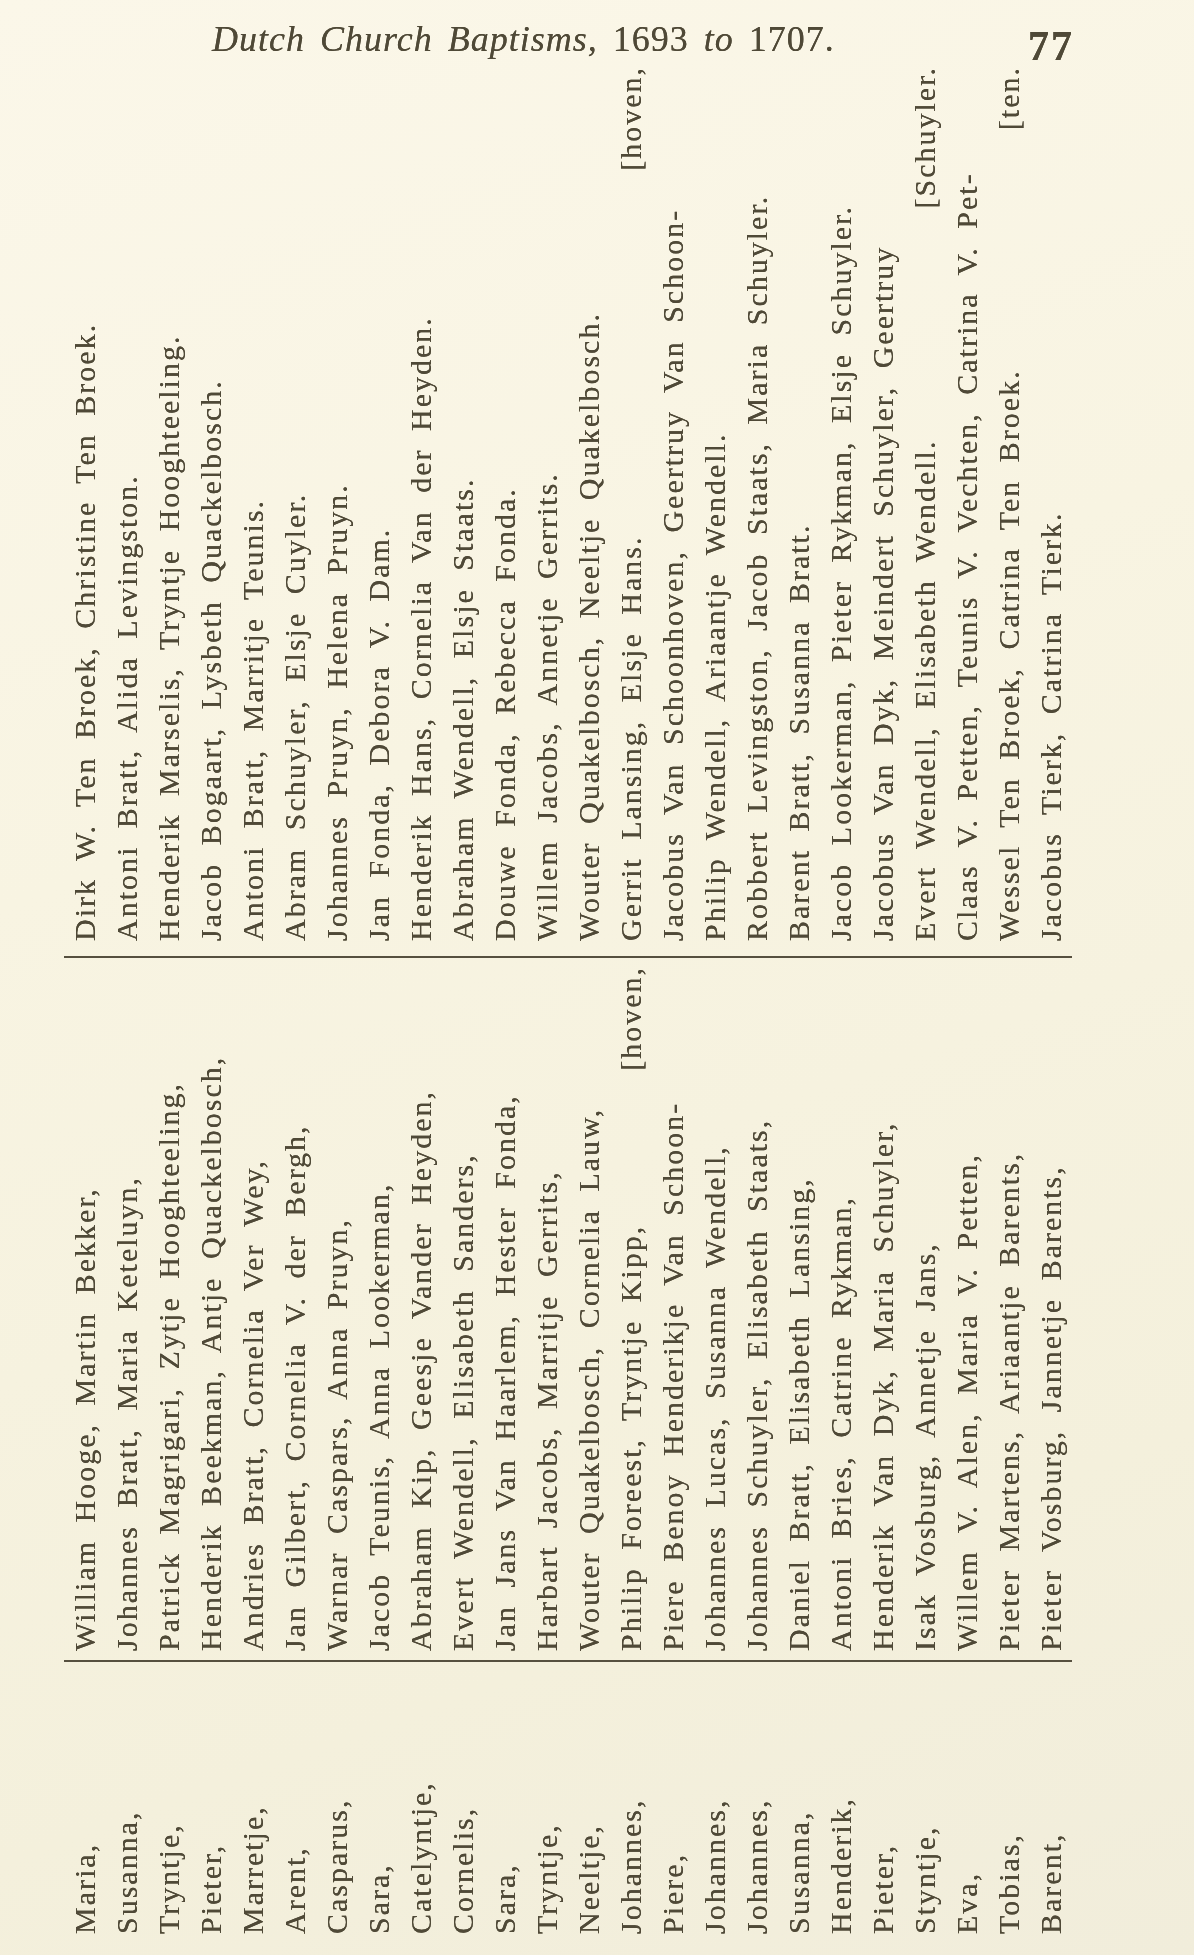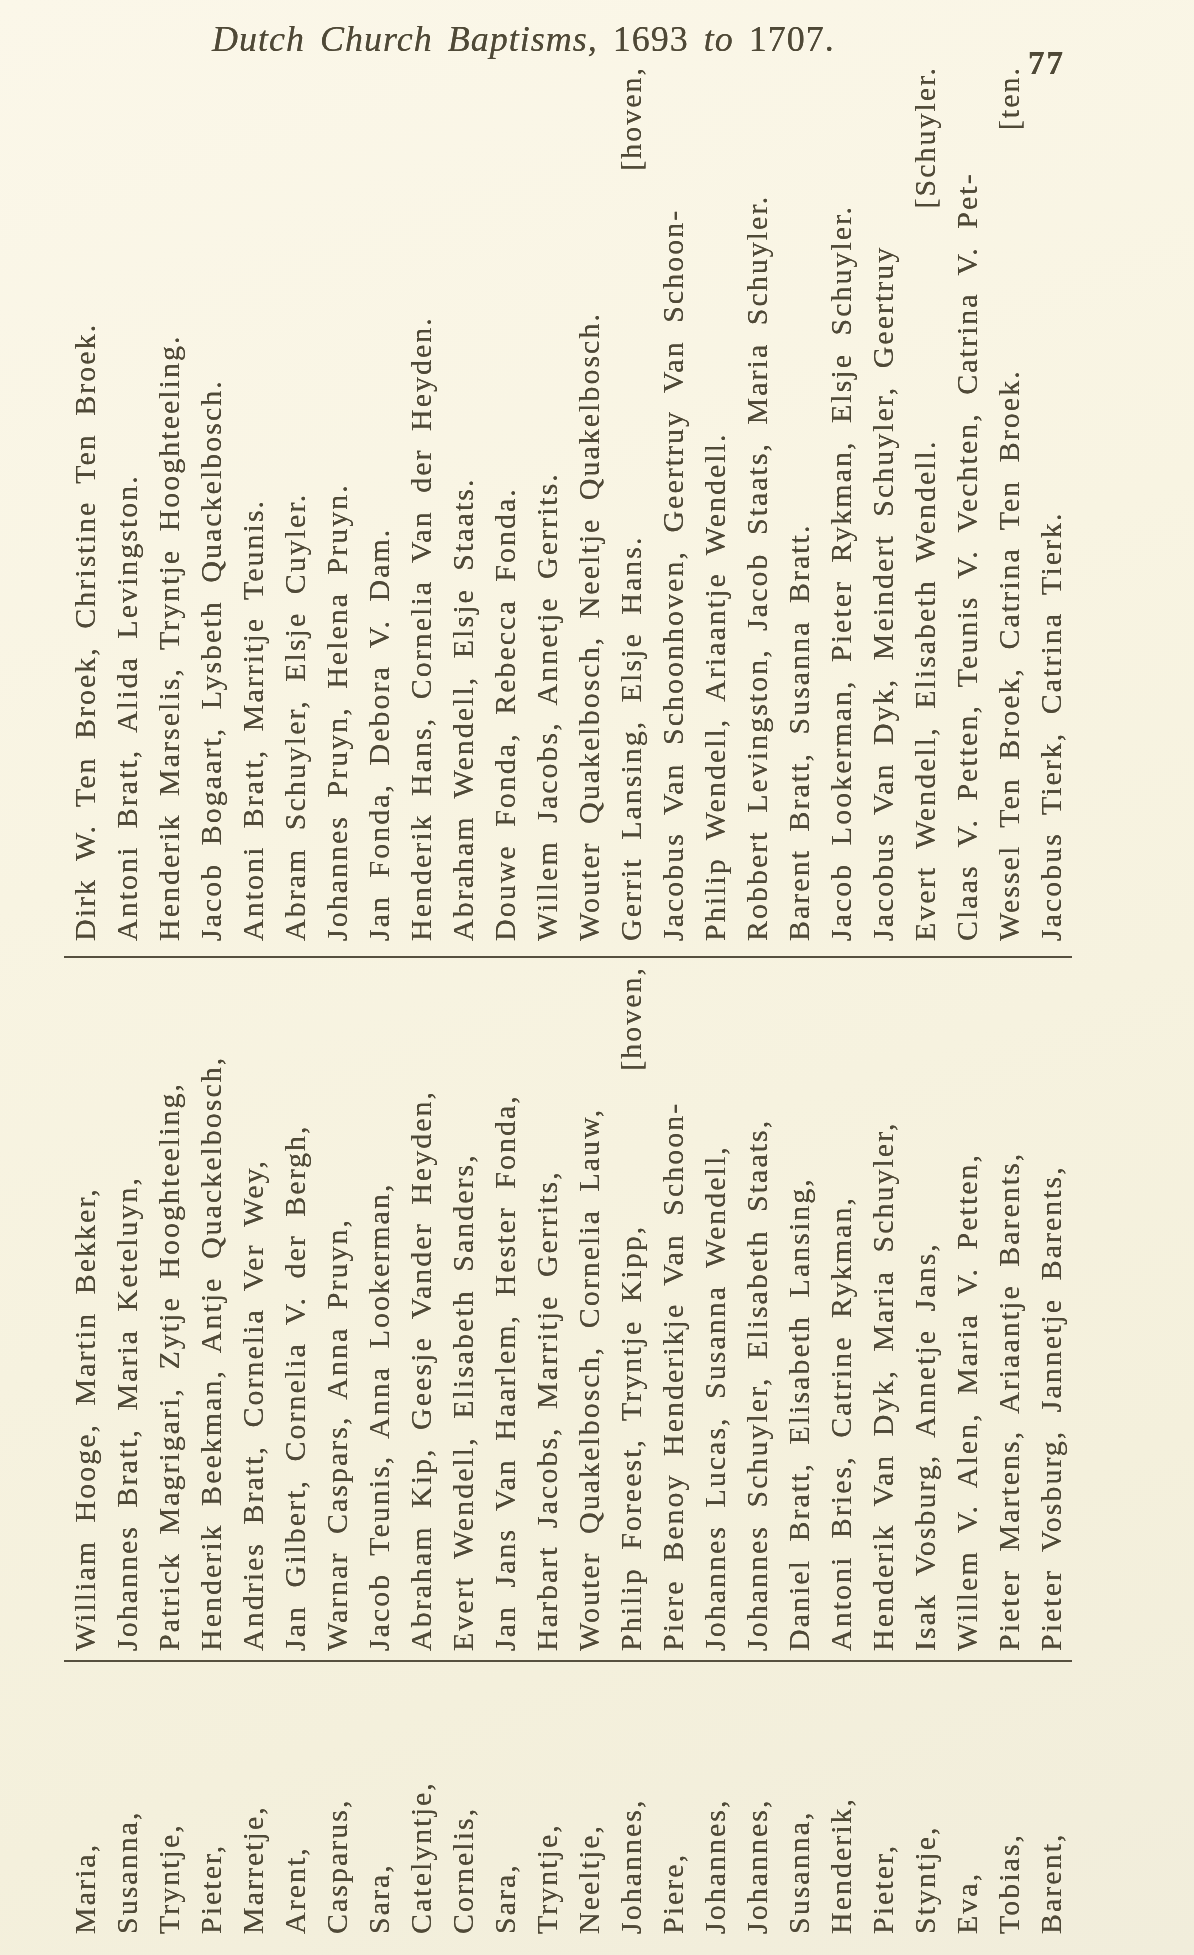--- a/index.html
+++ b/index.html
@@ -27,23 +27,22 @@
   .running-title{
     position:absolute;left:212px;top:4px;
     font-size:36px;letter-spacing:1px;word-spacing:5px;
     white-space:nowrap;
     text-shadow:0 0 .5px var(--ink);
   }
   .running-title .it{font-style:italic;}
   .running-title .yr{font-style:normal;}
   .page-number{
     position:absolute;left:1028px;top:8px;
-    font-size:33px;font-weight:bold;letter-spacing:2px;
+    font-size:42px;font-weight:bold;letter-spacing:2px;
     text-shadow:0 0 .5px var(--ink);
-    margin-top:23px;
   }
   
   .rotated-table{
     position:absolute;left:64px;top:58px;
     width:1880px;height:1008px;
     transform:translateY(1880px) rotate(-90deg);
     transform-origin:0 0;
     font-size:30px;letter-spacing:2px;word-spacing:8px;
     text-shadow:0 0 .45px var(--ink);
   }

